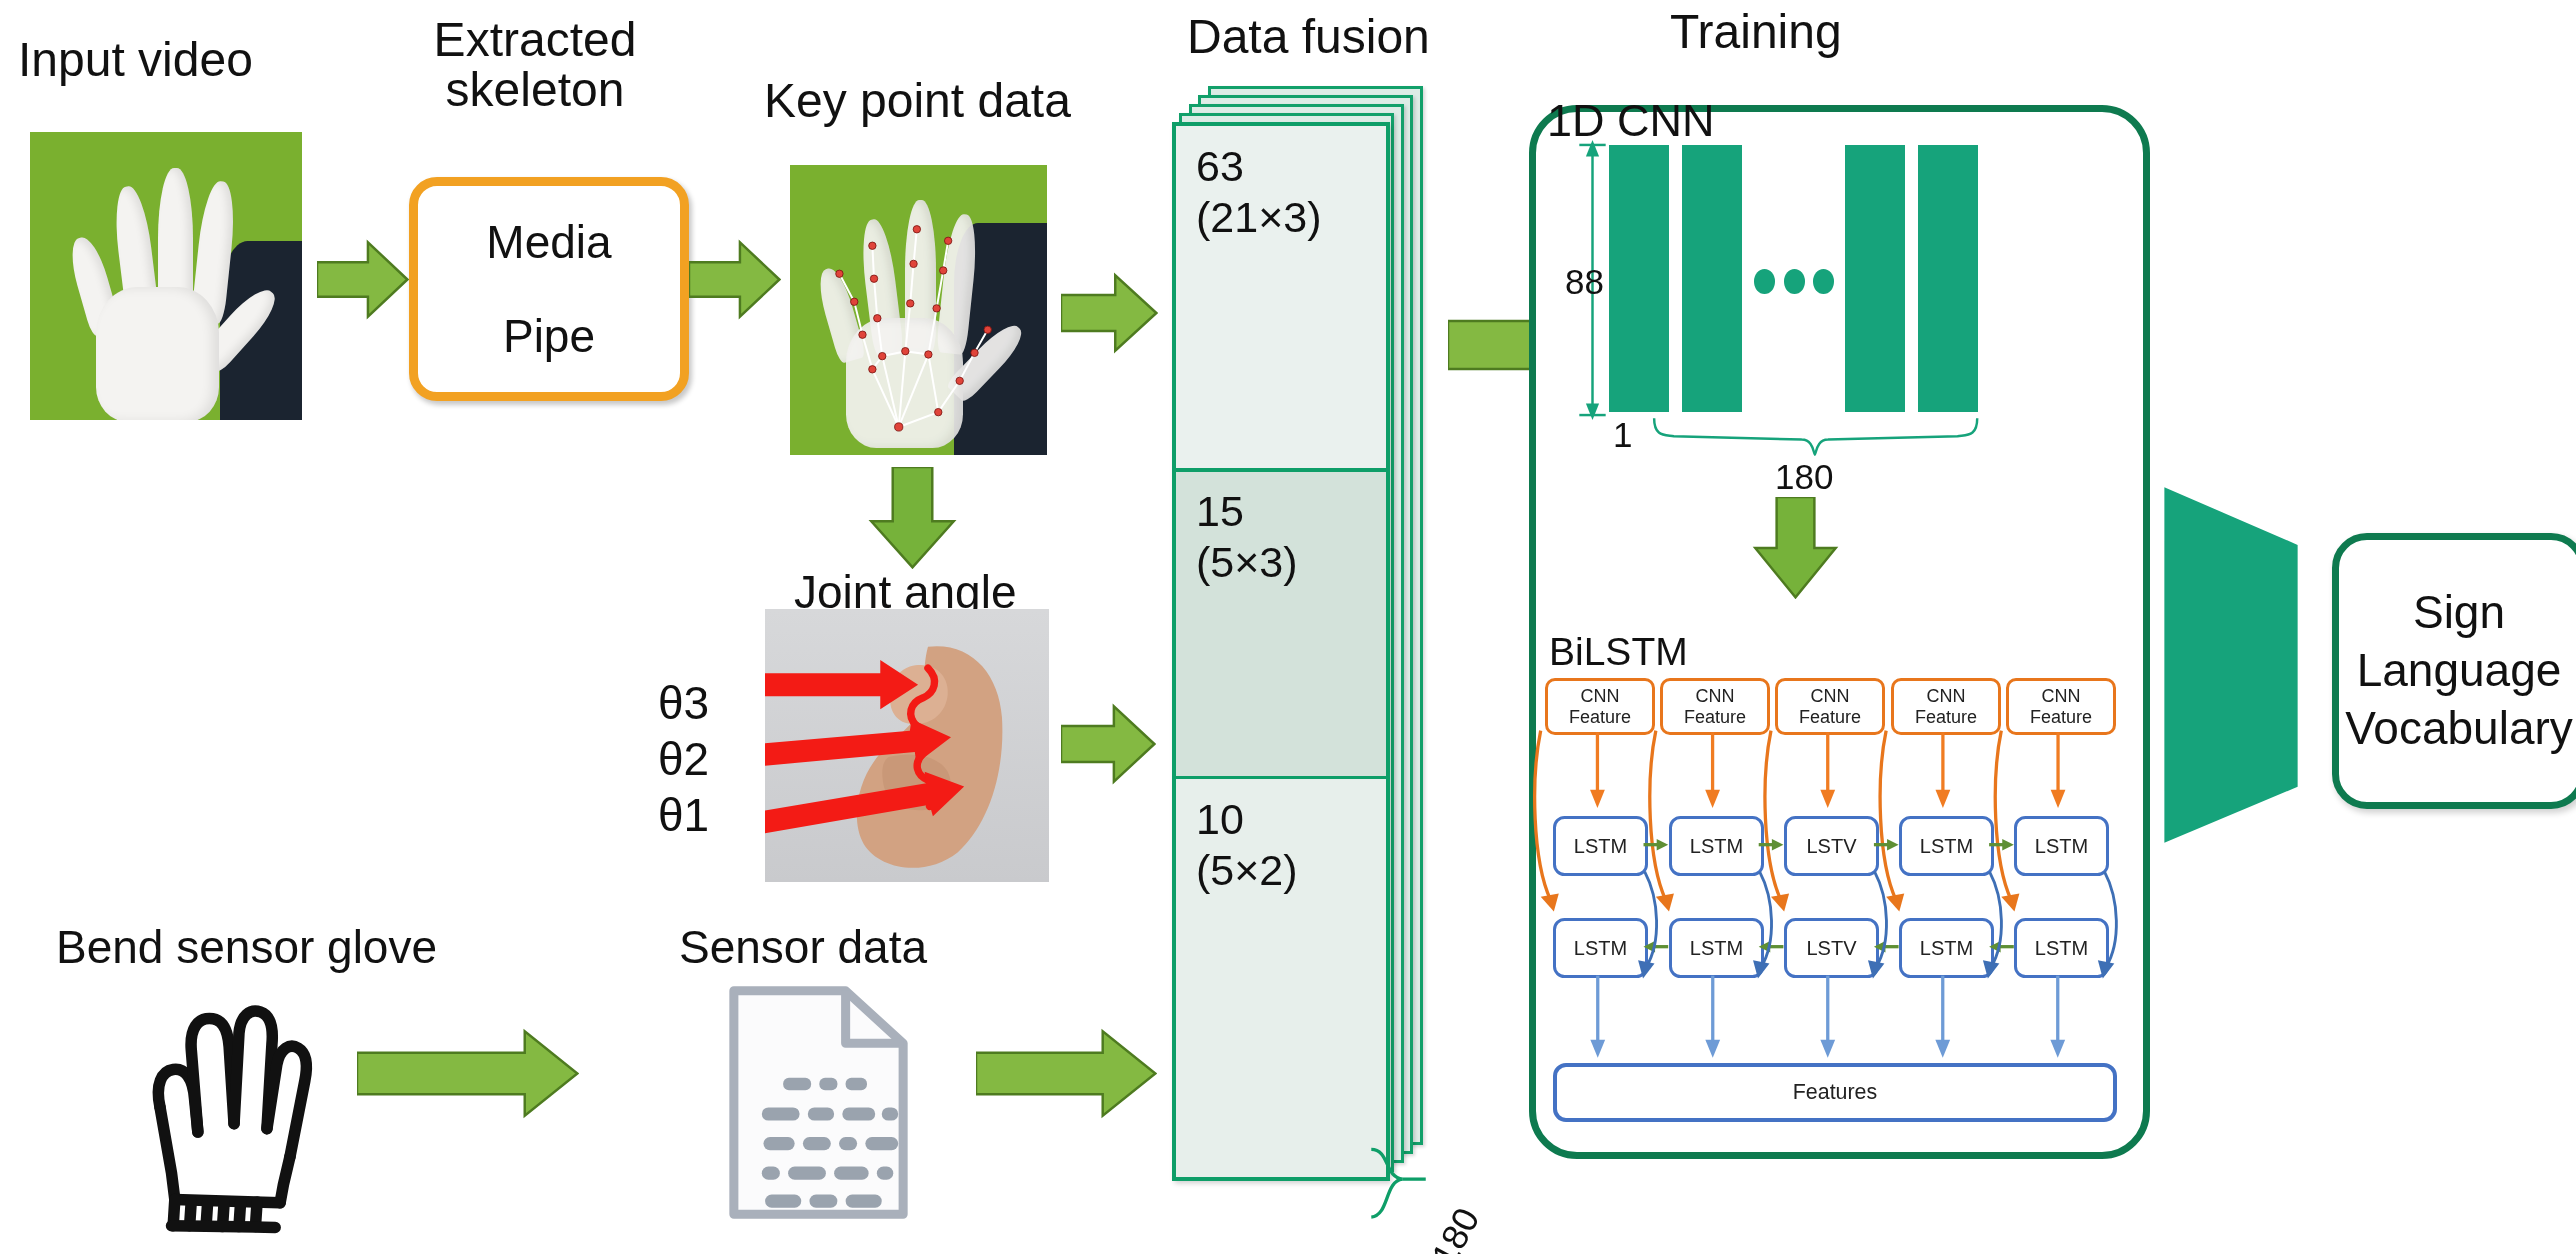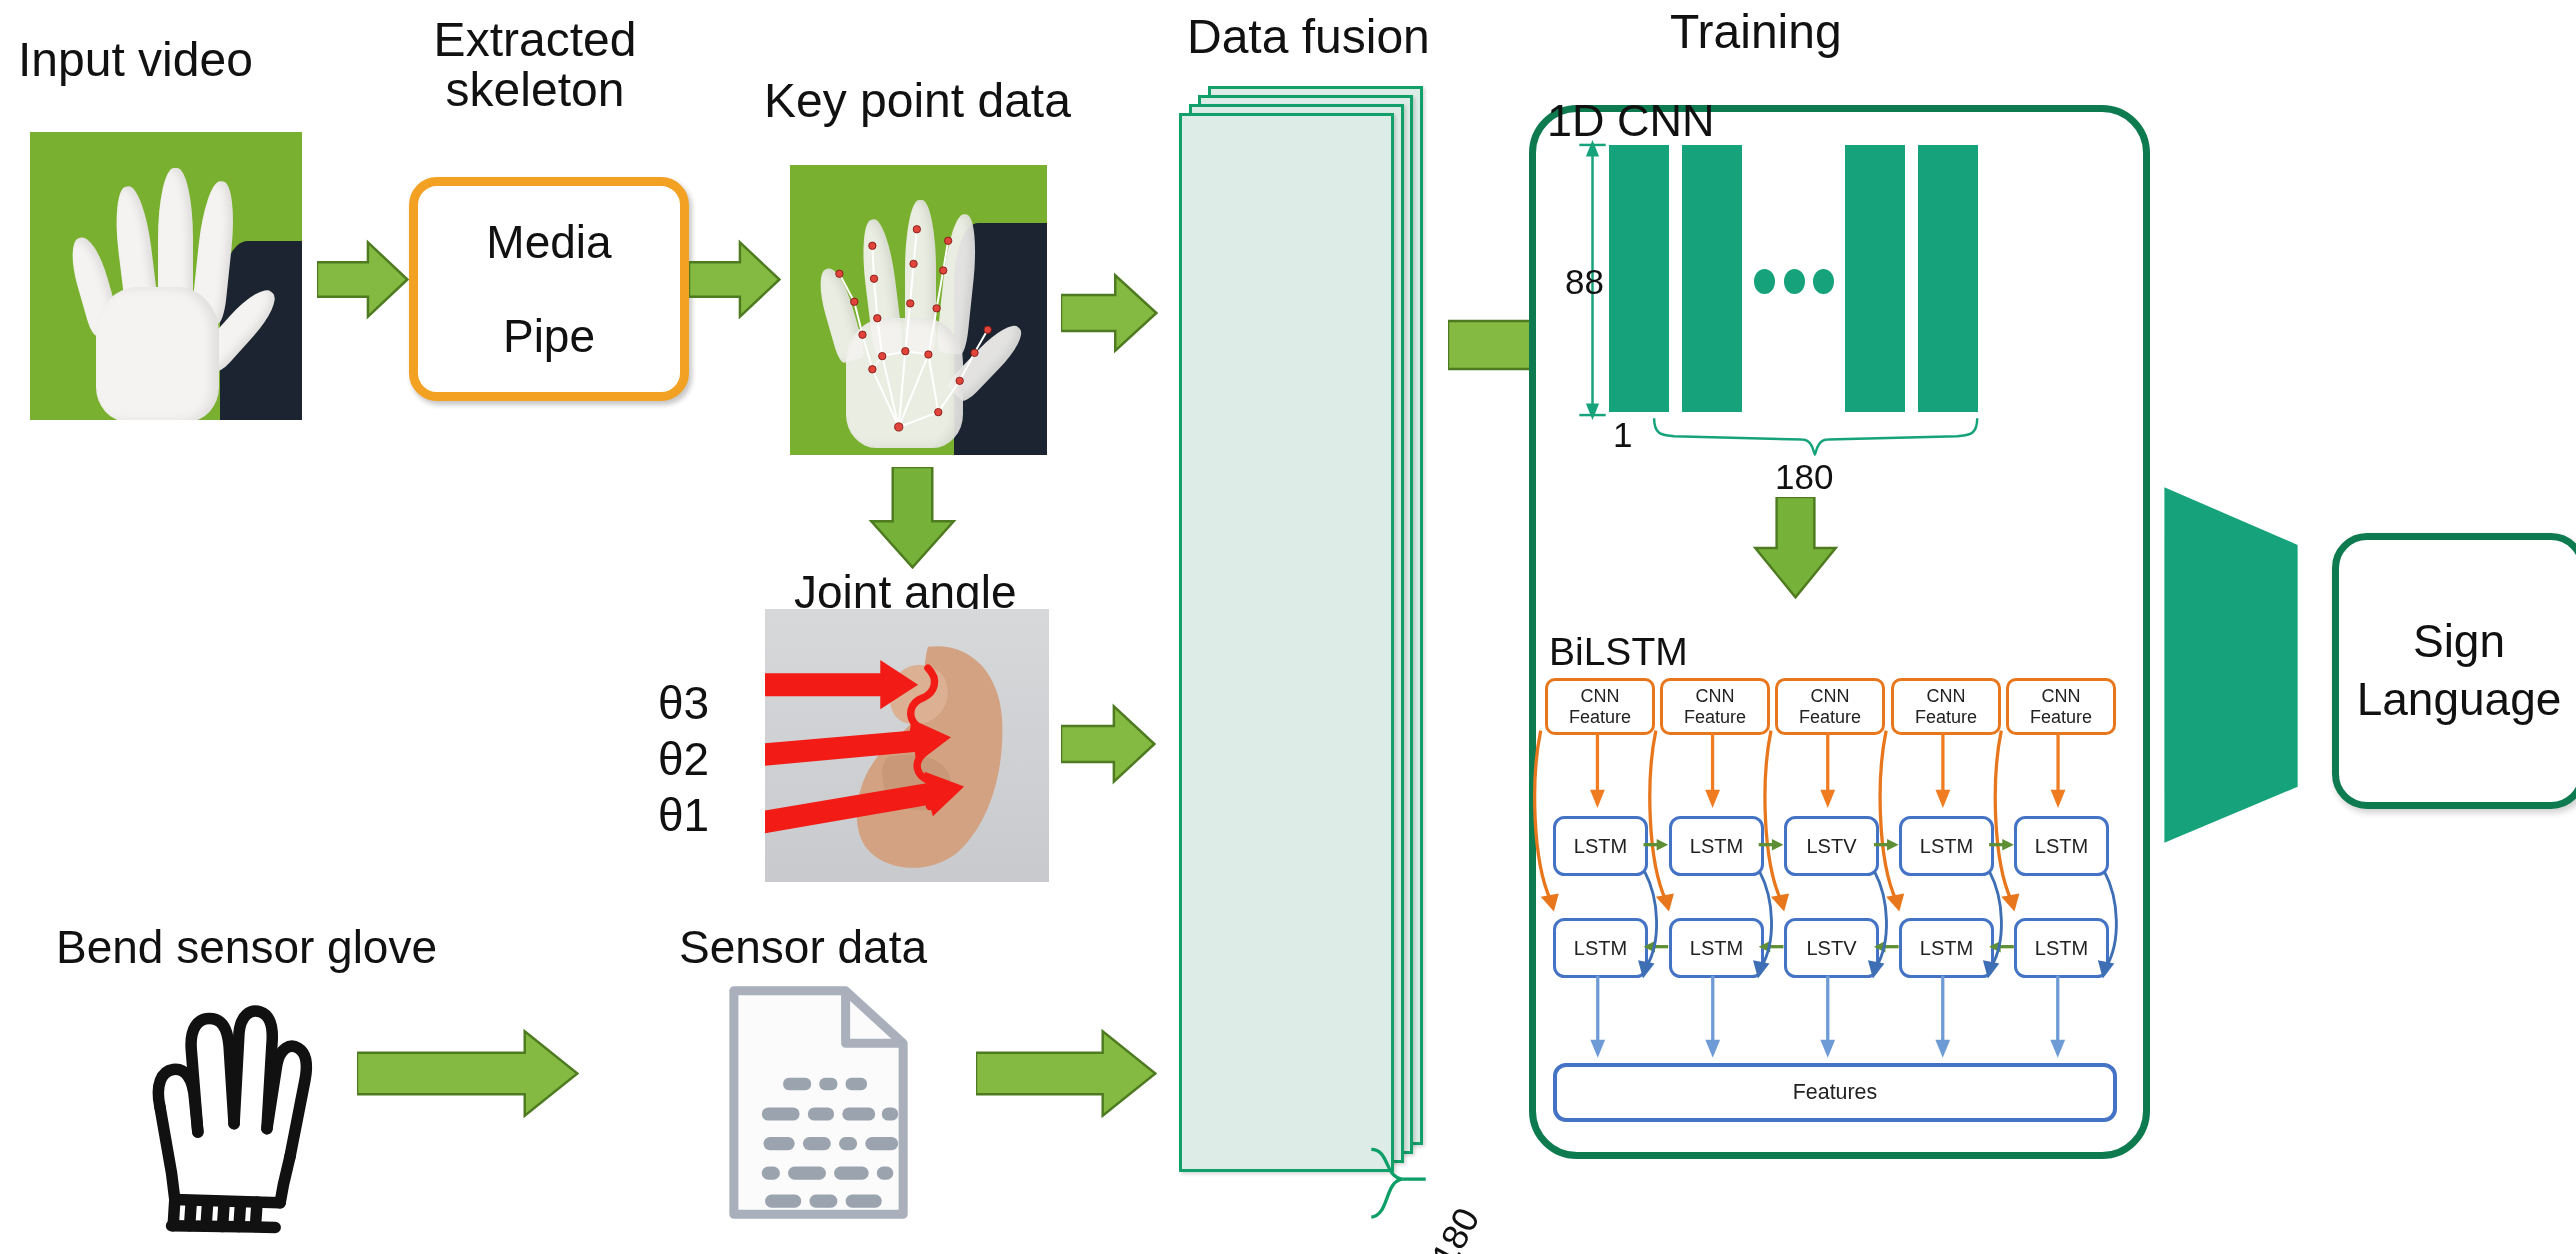--- a/index.html
+++ b/index.html
@@ -267,20 +267,34 @@
 </div>
 
 <div class="abs lbl" style="left:1187px;top:11.5px;font-size:48px;">Data fusion</div>
 
 <div style="position:absolute;left:1172px;top:86px;width:263px;height:1082px;">
   <div class="fusion-sheet" style="left:36px;top:0px;width:209px;height:1053px;"></div>
   <div class="fusion-sheet" style="left:26px;top:9px;width:209px;height:1053px;"></div>
   <div class="fusion-sheet" style="left:16.5px;top:18px;width:209px;height:1053px;"></div>
   <div class="fusion-sheet" style="left:7.4px;top:27px;width:209px;height:1053px;"></div>
 
+  <div class="fusion-main" style="left:0px;top:36px;width:210px;height:1051px;">
+    <div class="fus-seg" style="top:0;height:346px;background:#eaf1ee;"></div>
+    <div class="fus-seg" style="top:346px;height:308px;background:#d3e2da;"></div>
+    <div class="fus-seg" style="top:653px;height:393px;background:#e7efeb;border-bottom:none;"></div>
+
+    <div class="fus-txt" style="left:20px;top:15px;">63</div>
+    <div class="fus-txt" style="left:20px;top:66px;">(21×3)</div>
+
+    <div class="fus-txt" style="left:20px;top:360px;">15</div>
+    <div class="fus-txt" style="left:20px;top:411px;">(5×3)</div>
+
+    <div class="fus-txt" style="left:20px;top:668px;">10</div>
+    <div class="fus-txt" style="left:20px;top:719px;">(5×2)</div>
+  </div>
 
   <svg class="brace" viewBox="0 0 120 110" style="left:196px;top:1060px;width:99px;height:91px;">
     <path d="M4 4 C26 4 20 38 42 40 C20 42 26 84 4 86" fill="none" stroke="#0E9E68" stroke-width="4"></path>
     <path d="M42 40 L70 40" fill="none" stroke="#0E9E68" stroke-width="4"></path>
   </svg>
   <div class="rot180" style="left:251px;top:1168px;">180</div>
 </div>
 
 <div class="arrow-r" style="left:1448px;top:293px;width:140px;height:104px;">
   <svg viewBox="0 0 170 126" preserveAspectRatio="none">
@@ -458,14 +472,15 @@
 
 <div class="featbar" style="left:1553px;top:1063px;width:556px;height:51px;">Features</div>
 
 <svg class="trapz" viewBox="0 0 170 440" style="left:2161px;top:484px;width:140px;height:362px;">
   <polygon points="4,4 166,74 166,368 4,436" fill="#16A37B"></polygon>
 </svg>
 
 <div class="signbox" style="left:2332px;top:533px;width:240px;height:262px;">
   <span>Sign</span>
   <span>Language</span>
+  <span>Vocabulary</span>
 </div>
 
 
 </body></html>

